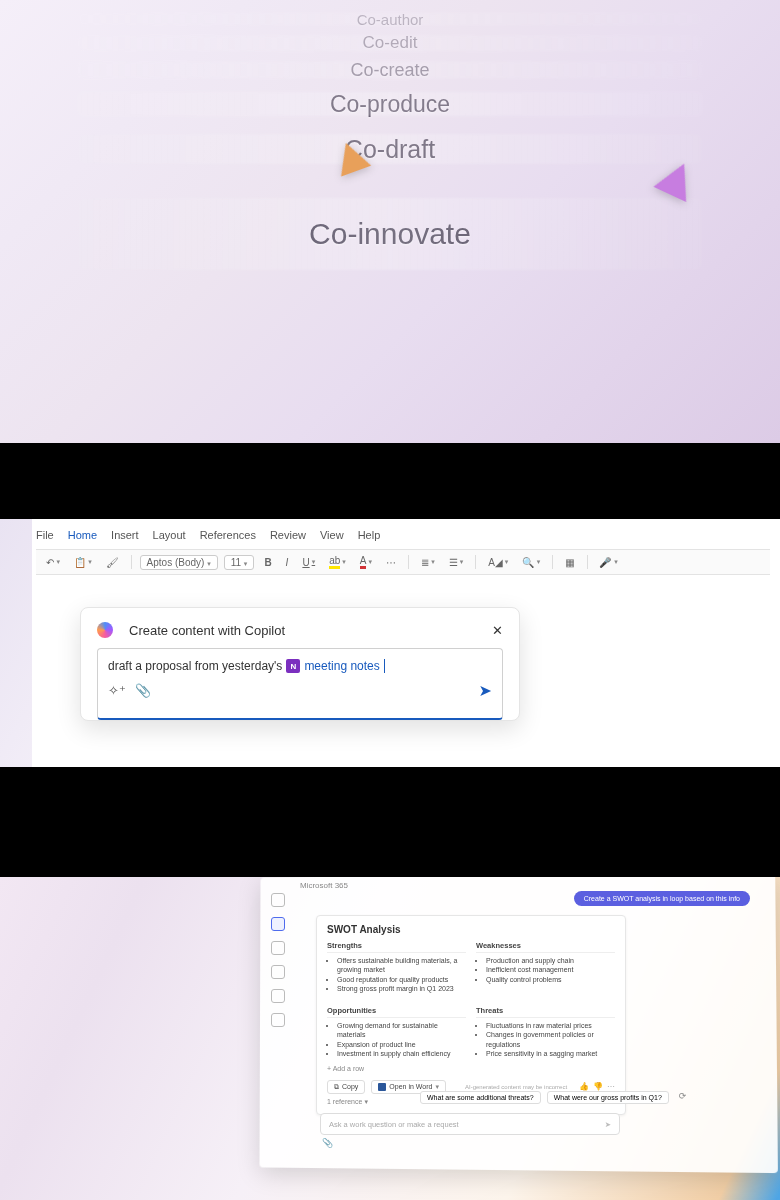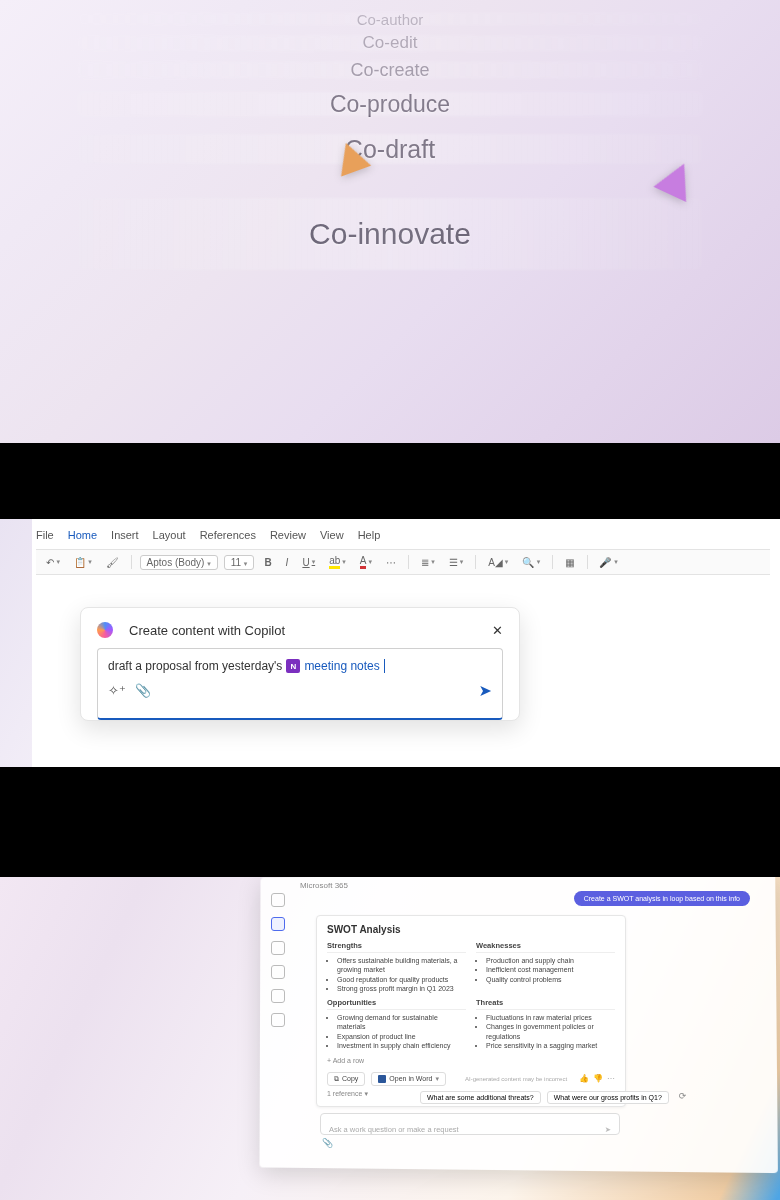--- a/index.html
+++ b/index.html
@@ -61,36 +61,36 @@
 
 .loop{height:398px;background:linear-gradient(115deg,#f2e7f3 0%,#ece1ef 15%,#f6f0f7 40%,#fdf5ec 68%,#f2cfa6 90%,#4ea6e6 96%);position:relative;overflow:hidden}
 .loopwin{position:absolute;left:260px;top:0;width:500px;height:290px;background:rgba(255,255,255,.9);border-radius:4px;box-shadow:0 6px 24px rgba(0,0,0,.15);transform:perspective(1400px) rotateY(-6deg) rotateX(2deg);transform-origin:left center}
 .sidebar{position:absolute;left:268px;top:16px;display:flex;flex-direction:column;gap:10px;font-size:7px;color:#888;align-items:center;width:20px}
 .sbic{width:14px;height:14px;border:1px solid #bbb;border-radius:3px}
 .sbic.act{border-color:#4f6bed;background:#eef1ff}
 .apptitle{position:absolute;left:300px;top:4px;font-size:8px;color:#888}
 .pill{position:absolute;right:30px;top:14px;background:#5b5fe0;color:#fff;font-size:7px;padding:4px 10px;border-radius:10px}
 .card{position:absolute;left:316px;top:38px;width:310px;background:#fff;border:1px solid #e6e6e6;border-radius:4px;padding:8px 10px;font-size:7px;color:#444;box-shadow:0 1px 3px rgba(0,0,0,.06)}
 .card h3{font-size:10px;font-weight:600;margin-bottom:6px;color:#333}
-.grid{display:grid;grid-template-columns:1fr 1fr;gap:4px 10px}
+.grid{display:grid;grid-template-columns:1fr 1fr;gap:12px 10px}
 .cell h4{font-size:7.5px;font-weight:600;border-bottom:1px solid #eee;padding-bottom:2px;margin-bottom:3px}
 .cell ul{list-style:disc;padding-left:10px}
 .cell li{line-height:1.35}
 .addrow{margin-top:6px;font-size:7px;color:#888}
 .cardft{display:flex;align-items:center;gap:6px;margin-top:8px}
 .chip{border:1px solid #ddd;border-radius:3px;padding:2px 6px;font-size:7px;display:inline-flex;align-items:center;gap:3px;background:#fff}
 .wicon{width:8px;height:8px;background:#2b579a;border-radius:1px}
 .refct{font-size:7px;color:#888;margin-top:4px}
 .disc{margin-left:auto;font-size:6px;color:#aaa}
 .fb{display:inline-flex;gap:4px;margin-left:6px;color:#aaa;font-size:8px}
 .sugg{position:absolute;left:420px;top:214px;display:flex;gap:6px}
 .sugg .chip{font-size:7px}
 .refresh{font-size:9px;color:#888;margin-left:4px}
 .askwrap{position:absolute;left:320px;top:236px}
-.askfield{width:300px;height:22px;border:1px solid #ddd;border-radius:4px;background:#fff;display:flex;align-items:flex-end;padding:0 8px;font-size:7.5px;color:#aaa}
+.askfield{width:300px;height:22px;border:1px solid #ddd;border-radius:4px;background:#fff;display:flex;align-items:center;padding:0 8px;font-size:7.5px;color:#aaa}
 .askfield .snd{margin-left:auto;color:#bbb}
 .att2{font-size:9px;color:#999;margin-top:3px;padding-left:2px}
 </style>
 </head>
 <body>
 
 <div class="hero">
   <div class="waves">
     <div class="wave w0">Co-author</div>
     <div class="wave w1">Co-edit</div>

